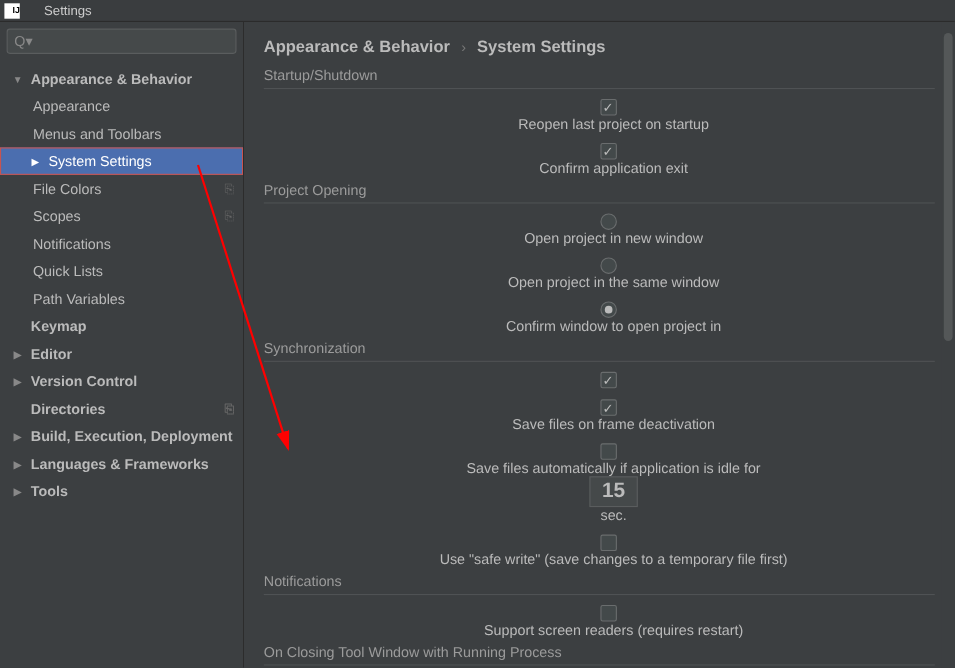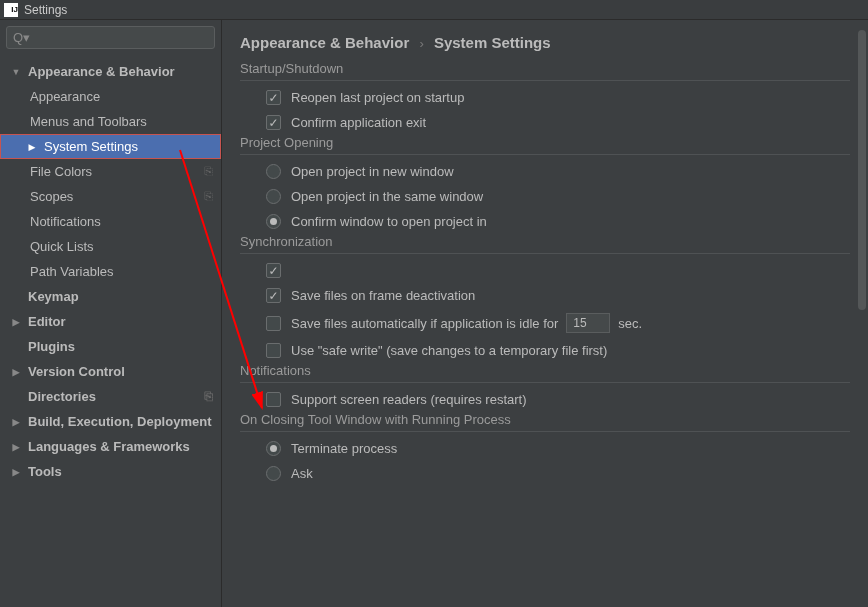--- a/index.html
+++ b/index.html
@@ -19,21 +19,21 @@
       border-bottom: 1px solid #2b2b2b;
       display: flex;
       align-items: center;
       padding-left: 4px;
       color: #cccccc;
       font-size: 12px;
     }
     .titlebar-icon {
       width: 14px; height: 14px;
       background: #fff;
-      margin-right: 6px;
+      margin-right: 22px;
       display: inline-block;
       font-size: 8px;
       color: #000;
       text-align: right;
       line-height: 14px;
       font-weight: bold;
     }
     .container {
       display: flex;
       height: calc(100% - 20px);
@@ -121,20 +121,21 @@
     .section-title::after {
       content: "";
       display: block;
       border-top: 1px solid #4f5254;
       margin-top: 4px;
     }
     .option-row {
       display: flex;
       align-items: center;
       padding: 5px 0 5px 26px;
+      flex-direction: column;
     }
     .checkbox, .radio {
       width: 15px; height: 15px;
       border: 1px solid #6a6d6e;
       margin-right: 10px;
       display: inline-flex;
       align-items: center;
       justify-content: center;
       flex-shrink: 0;
     }
@@ -153,22 +154,23 @@
       border-radius: 50%;
       display: block;
     }
     .inline-input {
       width: 44px;
       background: #45494a;
       border: 1px solid #5a5d5e;
       color: #bbb;
       padding: 2px 6px;
       margin: 0 8px;
-      text-align: left;
-      font-size: 12px;
+      text-align: center;
+      font-size: 19px;
+      font-weight: bold;
     }
     .scrollbar {
       position: absolute;
       right: 0;
       top: 20px;
       bottom: 0;
       width: 12px;
       background: #3c3f41;
     }
     .scroll-thumb {
@@ -231,24 +233,20 @@
       <div class="tree-item child">
         <span>Path Variables</span>
       </div>
       <div class="tree-item top">
         <span class="arrow spacer">▶</span>
         <span>Keymap</span>
       </div>
       <div class="tree-item top">
         <span class="arrow">▶</span>
         <span>Editor</span>
-      </div>
-      <div class="tree-item top">
-        <span class="arrow spacer">▶</span>
-        <span>Plugins</span>
       </div>
       <div class="tree-item top">
         <span class="arrow">▶</span>
         <span>Version Control</span>
       </div>
       <div class="tree-item top">
         <span class="arrow spacer">▶</span>
         <span>Directories</span>
         <span class="copy-icon">⎘</span>
       </div>

